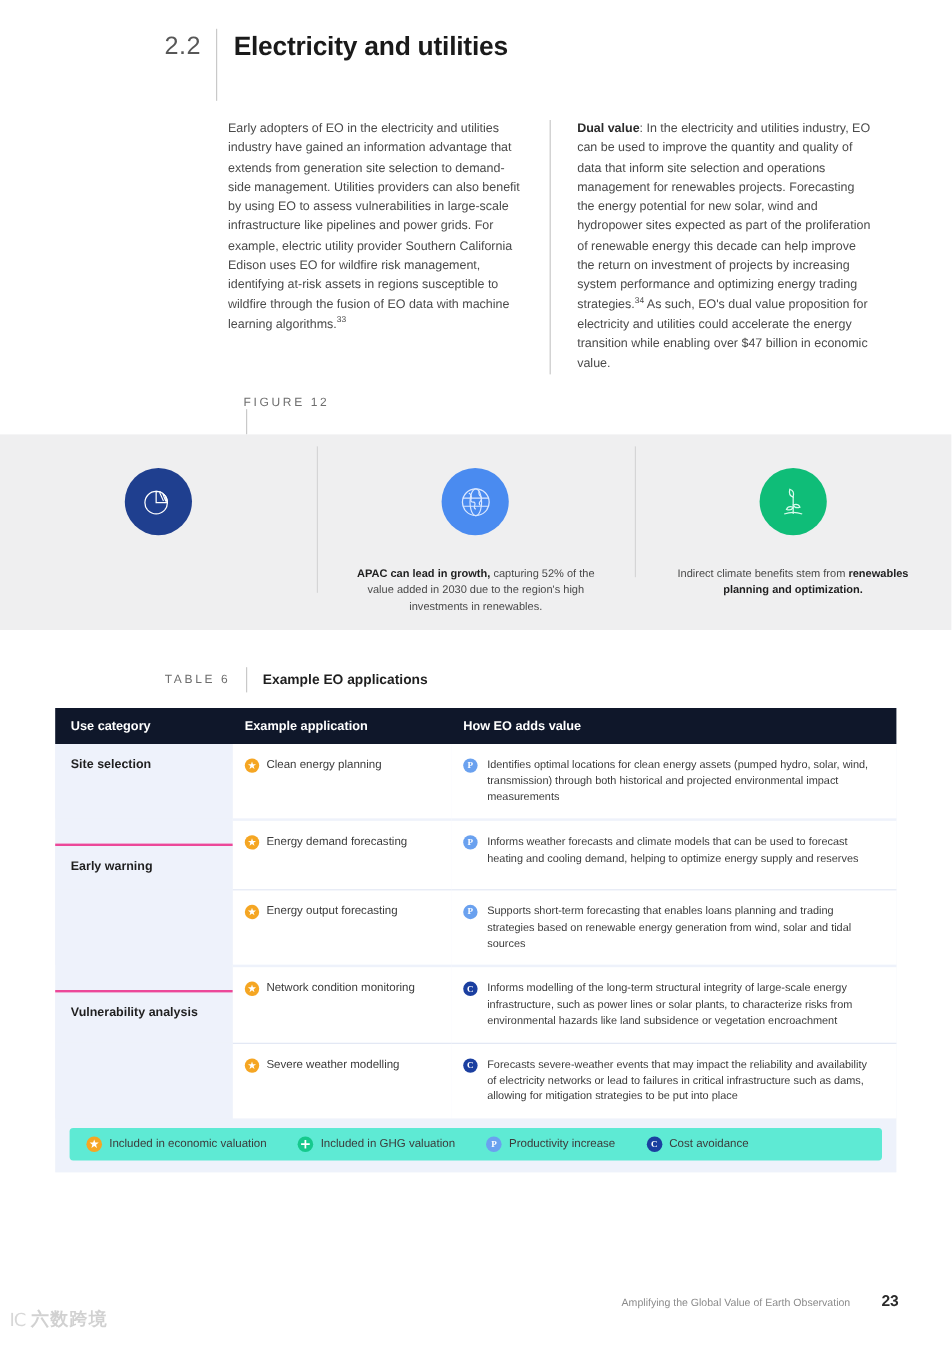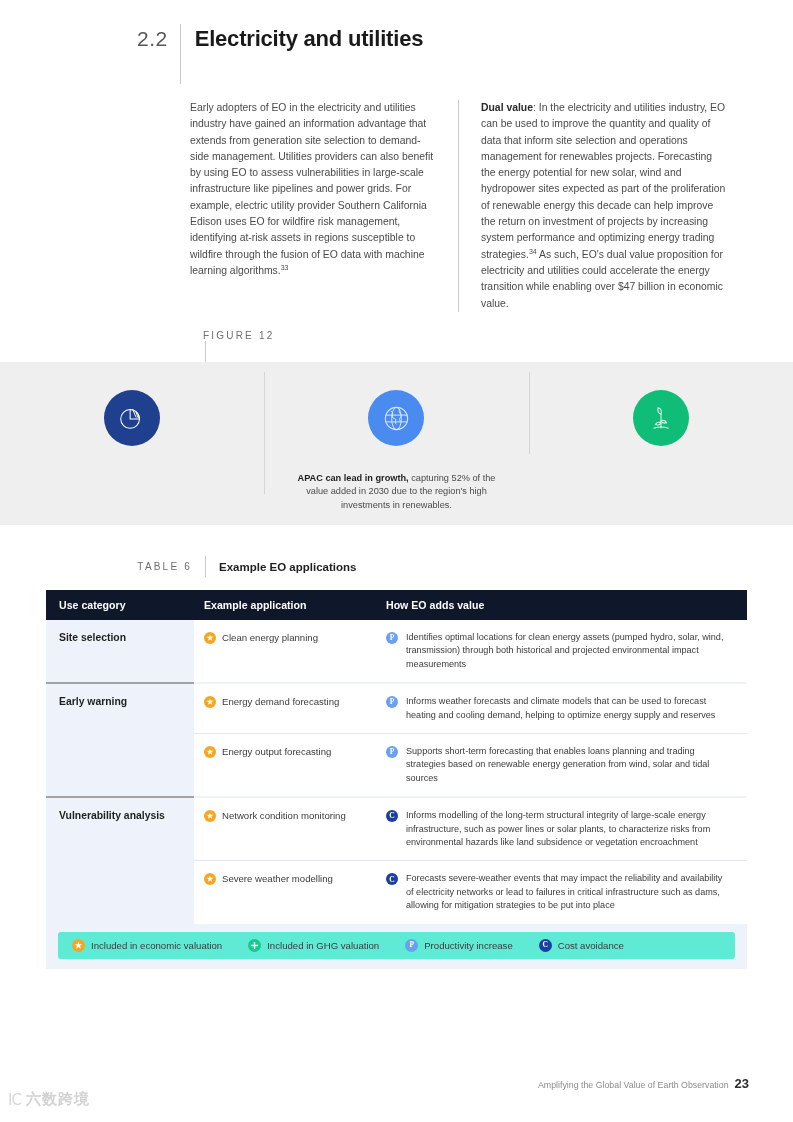--- a/index.html
+++ b/index.html
@@ -203,21 +203,21 @@
     line-height: 13px;
     color: #3c3c3c;
   }
   .val-text {
     font-size: 9.1px;
     line-height: 13.4px;
     color: #3c3c3c;
   }
   .row-sep .app-cell,
   .row-sep .val-cell { border-top: 1px solid #e3e8f4; }
-  .grp-sep .cat-cell { border-top: 2px solid #a3a3a3; }
+  .grp-sep .cat-cell { border-top: 2px solid #ec4899; margin-top: 21px; }
   .grp-sep .app-cell,
   .grp-sep .val-cell { border-top: 2px solid #eef2fb; }
 
   
   .pill {
     width: 12px;
     height: 12px;
     min-width: 12px;
     border-radius: 50%;
     display: inline-flex;
@@ -257,21 +257,21 @@
 
   
   .footer {
     position: absolute;
     right: 44px;
     top: 1076px;
     font-size: 8.8px;
     color: #8b8b8b;
     display: flex;
     align-items: baseline;
-    gap: 6px;
+    gap: 26px;
   }
   .footer .pageno {
     font-size: 13px;
     font-weight: bold;
     color: #2b2b2b;
   }
 
   
   .watermark {
     position: absolute;
@@ -354,20 +354,21 @@
       <span>
         <svg width="30" height="30" viewBox="0 0 32 32">
           <path d="M16 27 V12" stroke="#d8fbec" stroke-width="1.1" fill="none"></path>
           <path d="M16 12 q-4.5 -1.5 -3 -7 q4.5 1.5 3 7 Z" fill="none" stroke="#d8fbec" stroke-width="1.1"></path>
           <path d="M16 19 q4.5 -1.5 6 2 q-4.5 1.5 -6 -2 Z" fill="none" stroke="#d8fbec" stroke-width="1.1"></path>
           <path d="M16 21 q-4.5 -1.5 -6 2 q4.5 1.5 6 -2 Z" fill="none" stroke="#d8fbec" stroke-width="1.1"></path>
           <path d="M8 27 q8 -3 16 0" fill="none" stroke="#d8fbec" stroke-width="1.1"></path>
         </svg>
       </span>
     </div>
+    <div class="finding-text"><span>Indirect climate benefits stem from </span><b>renewables planning and optimization.</b><span></span></div>
   </div>
 
 </div>
 
 <div class="cap" id="table-caption">
   <div class="cap-label">TABLE 6</div>
   <div class="cap-rule"></div>
   <div class="cap-title">Example EO applications</div>
 </div>
 

